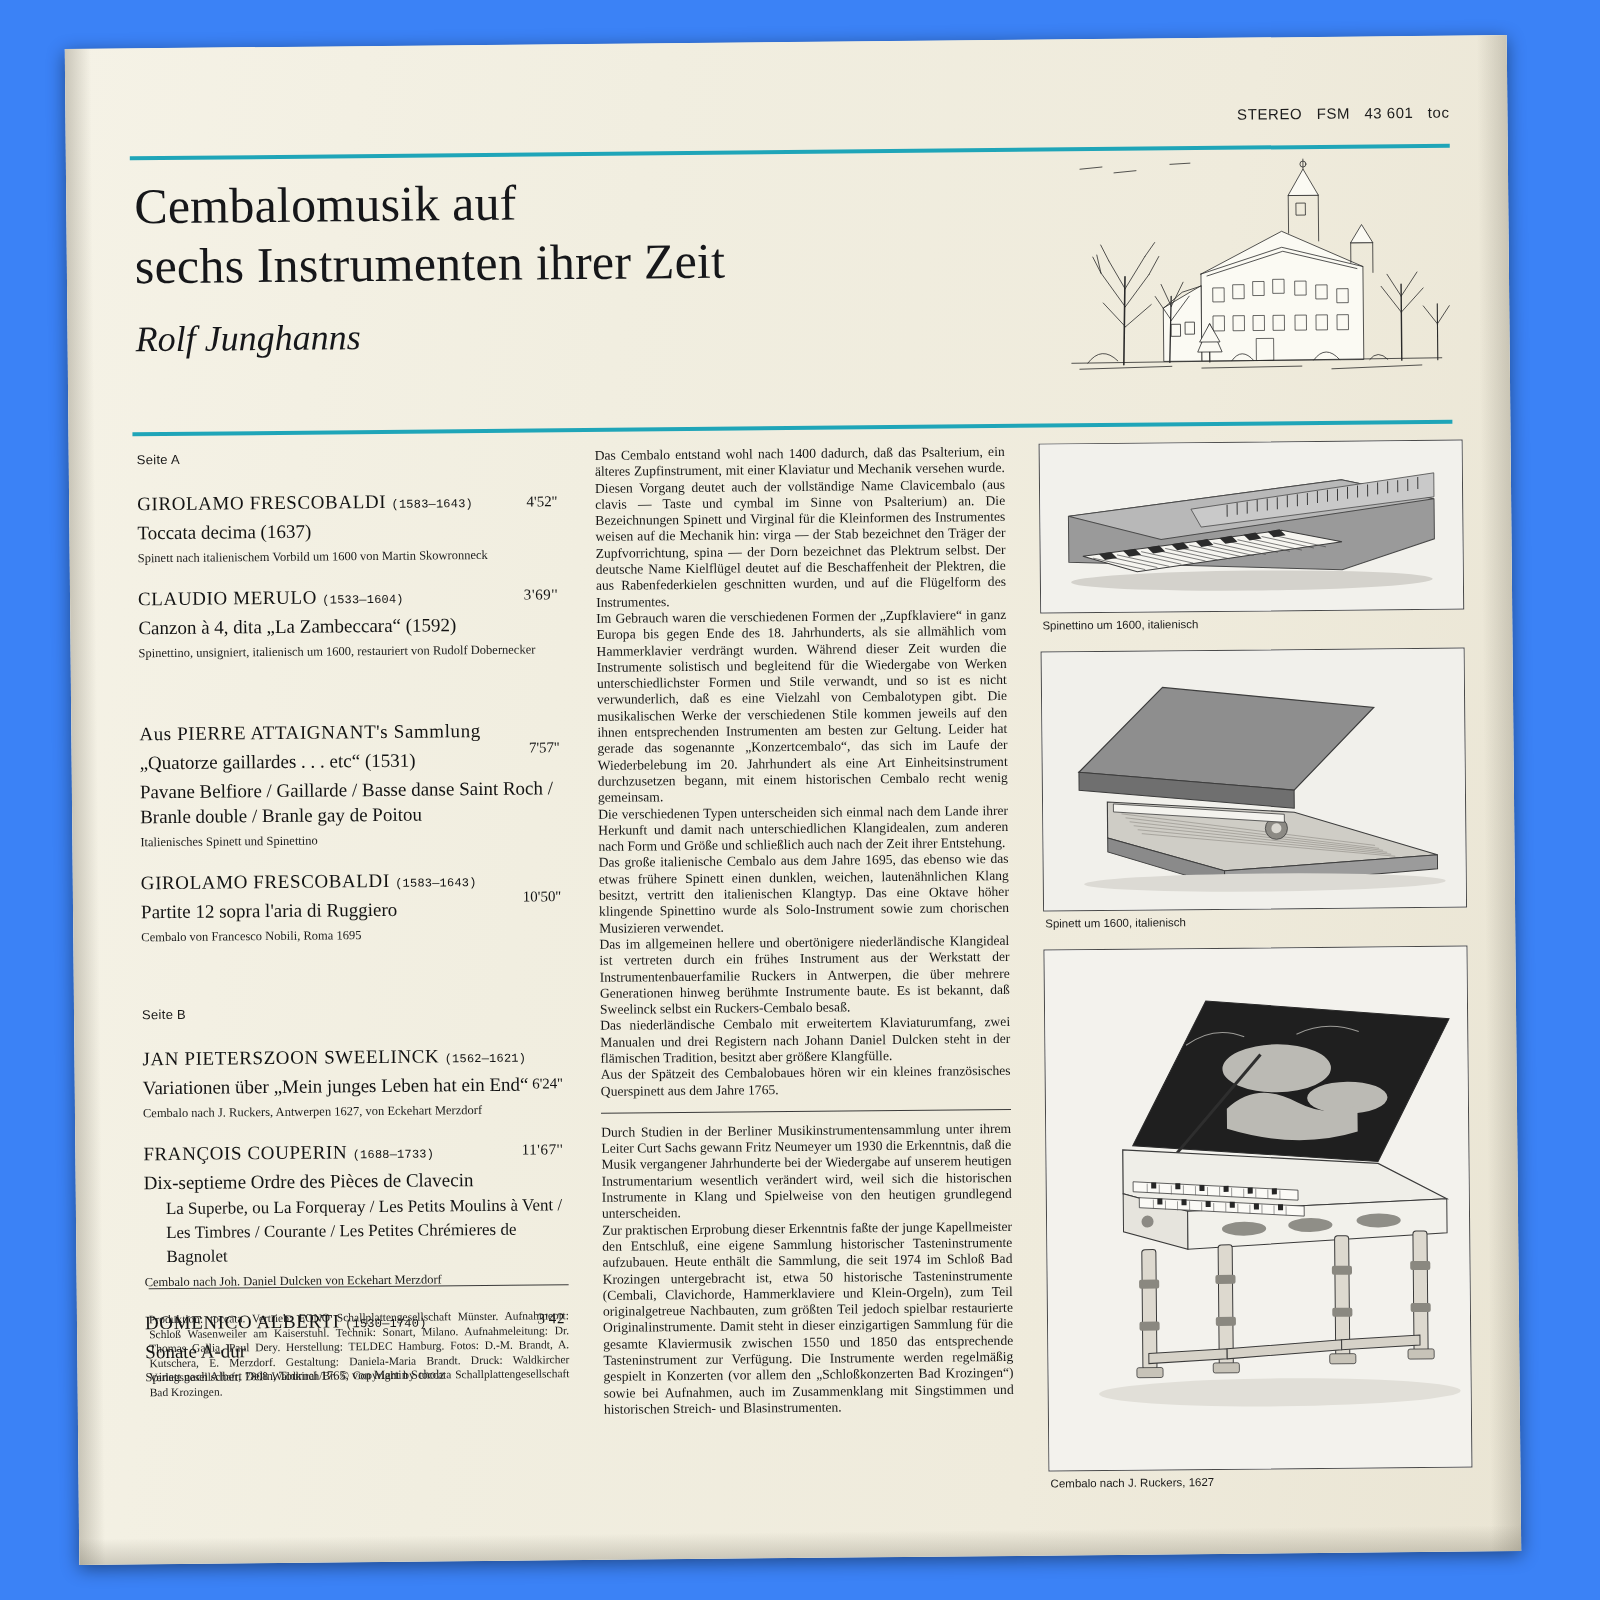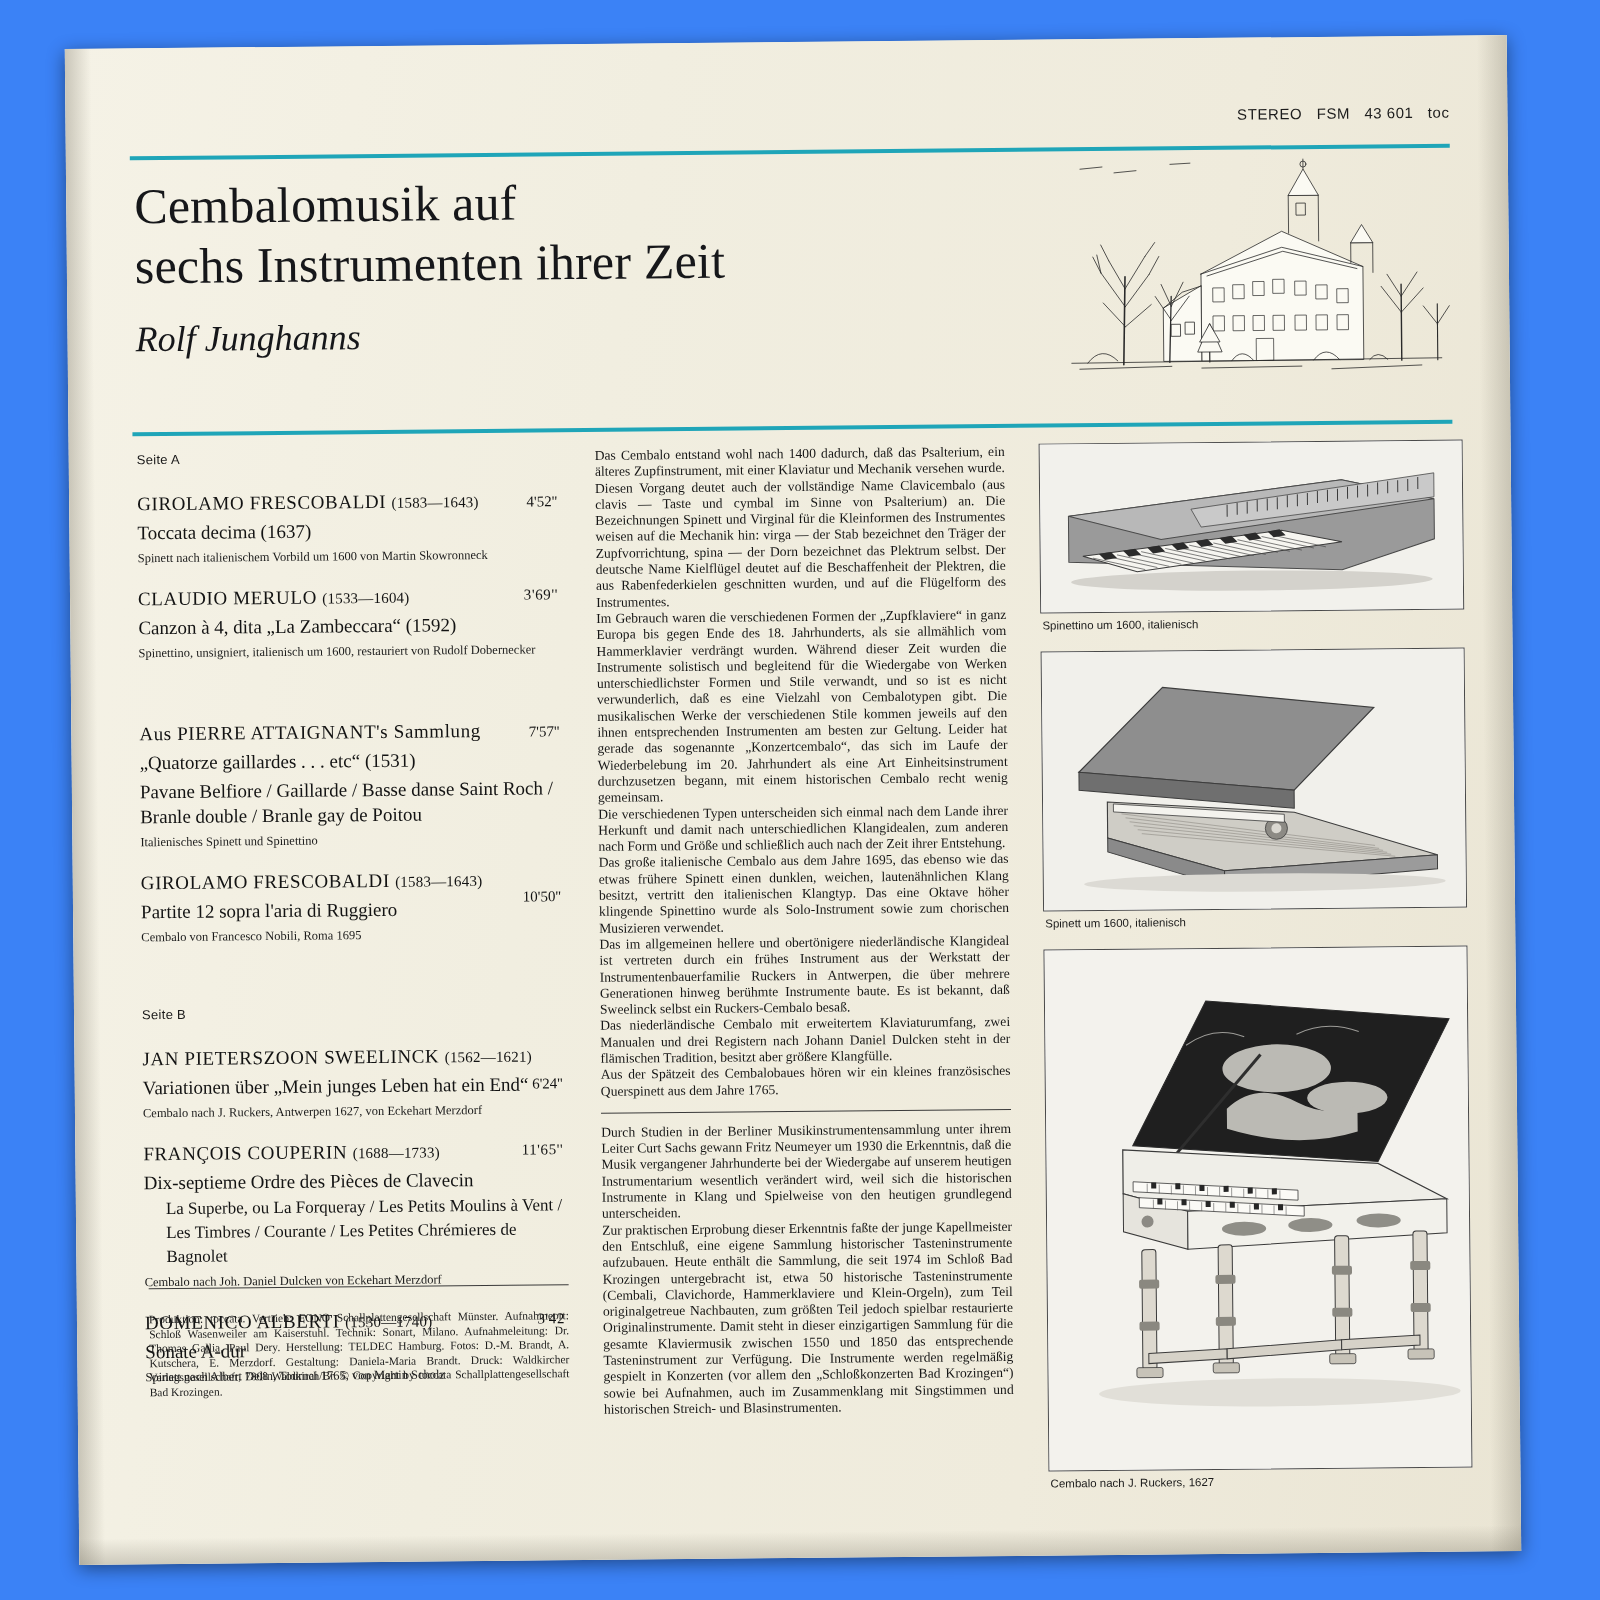--- a/index.html
+++ b/index.html
@@ -149,22 +149,23 @@
     margin-bottom: 26px;
     letter-spacing: 0.3px;
   }
   .track { margin-bottom: 22px; position: relative; }
   .composer {
     font-size: 19px;
     letter-spacing: 0.6px;
     color: #131313;
   }
   .composer .years {
-    font-size: 15px;
+    font-size: 12px;
     letter-spacing: 0.2px;
+    font-family: Liberation Mono, monospace;
   }
   .work {
     font-size: 19px;
     color: #131313;
     margin-top: 5px;
     line-height: 25px;
   }
   .work-sub {
     font-size: 17px;
     color: #131313;
@@ -383,21 +384,21 @@
           </div>
 
           <div class="spacer-lg"></div>
 
           <div class="track">
             <div class="composer">
               <span>Aus PIERRE ATTAIGNANT's Sammlung</span>
             </div>
             <div class="work">
               <span>„Quatorze gaillardes . . . etc“ (1531)</span>
-              <span class="dur" style="top:0">7'57''</span>
+              <span class="dur" style="top:16px">7'57''</span>
             </div>
             <div class="work" style="margin-top:4px">Pavane Belfiore / Gaillarde / Basse danse Saint Roch / Branle double / Branle gay de Poitou</div>
             <div class="note">Italienisches Spinett und Spinettino</div>
           </div>
 
           <div class="track">
             <div class="composer">
               <span>GIROLAMO FRESCOBALDI</span>
               <span class="years">(1583—1643)</span>
             </div>
@@ -421,21 +422,21 @@
               <span>Variationen über „Mein junges Leben hat ein End“</span>
               <span class="dur" style="bottom:0">6'24''</span>
             </div>
             <div class="note">Cembalo nach J. Ruckers, Antwerpen 1627, von Eckehart Merzdorf</div>
           </div>
 
           <div class="track">
             <div class="composer">
               <span>FRANÇOIS COUPERIN</span>
               <span class="years">(1688—1733)</span>
-              <span class="dur" style="top:2px">11'65''</span>
+              <span class="dur" style="top:2px">11'67''</span>
             </div>
             <div class="work">Dix-septieme Ordre des Pièces de Clavecin</div>
             <div class="work-sub">La Superbe, ou La Forqueray / Les Petits Moulins à Vent / Les Timbres / Courante / Les Petites Chrémieres de Bagnolet</div>
             <div class="note">Cembalo nach Joh. Daniel Dulcken von Eckehart Merzdorf</div>
           </div>
 
           <div class="track">
             <div class="composer">
               <span>DOMENICO ALBERTI</span>
               <span class="years">(1530—1740)</span>

